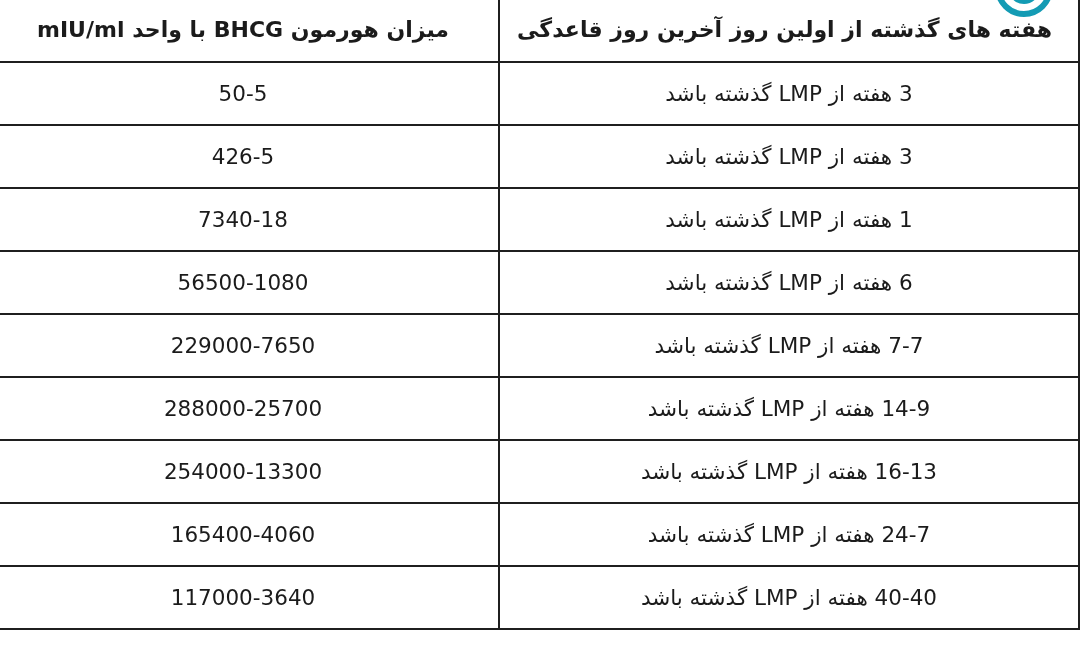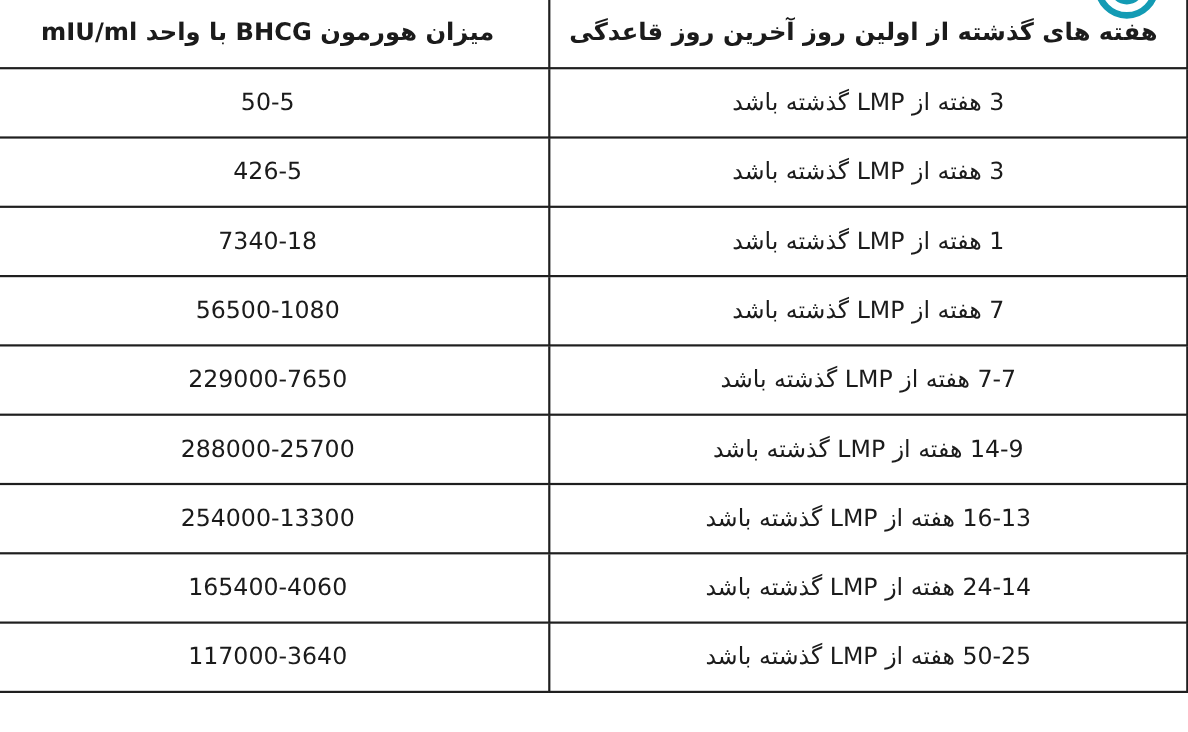--- a/index.html
+++ b/index.html
@@ -120,39 +120,39 @@
       </tr>
       <tr>
         <td class="weeks">3 هفته از LMP گذشته باشد</td>
         <td class="value">426-5</td>
       </tr>
       <tr>
         <td class="weeks">1 هفته از LMP گذشته باشد</td>
         <td class="value">7340-18</td>
       </tr>
       <tr>
-        <td class="weeks">7 هفته از LMP گذشته باشد</td>
+        <td class="weeks">6 هفته از LMP گذشته باشد</td>
         <td class="value">56500-1080</td>
       </tr>
       <tr>
         <td class="weeks">7-7 هفته از LMP گذشته باشد</td>
         <td class="value">229000-7650</td>
       </tr>
       <tr>
         <td class="weeks">14-9 هفته از LMP گذشته باشد</td>
         <td class="value">288000-25700</td>
       </tr>
       <tr>
         <td class="weeks">16-13 هفته از LMP گذشته باشد</td>
         <td class="value">254000-13300</td>
       </tr>
       <tr>
-        <td class="weeks">24-14 هفته از LMP گذشته باشد</td>
+        <td class="weeks">24-7 هفته از LMP گذشته باشد</td>
         <td class="value">165400-4060</td>
       </tr>
       <tr>
-        <td class="weeks">50-25 هفته از LMP گذشته باشد</td>
+        <td class="weeks">40-40 هفته از LMP گذشته باشد</td>
         <td class="value">117000-3640</td>
       </tr>
     </tbody>
   </table>
 
 </div>
 
 </body></html>

